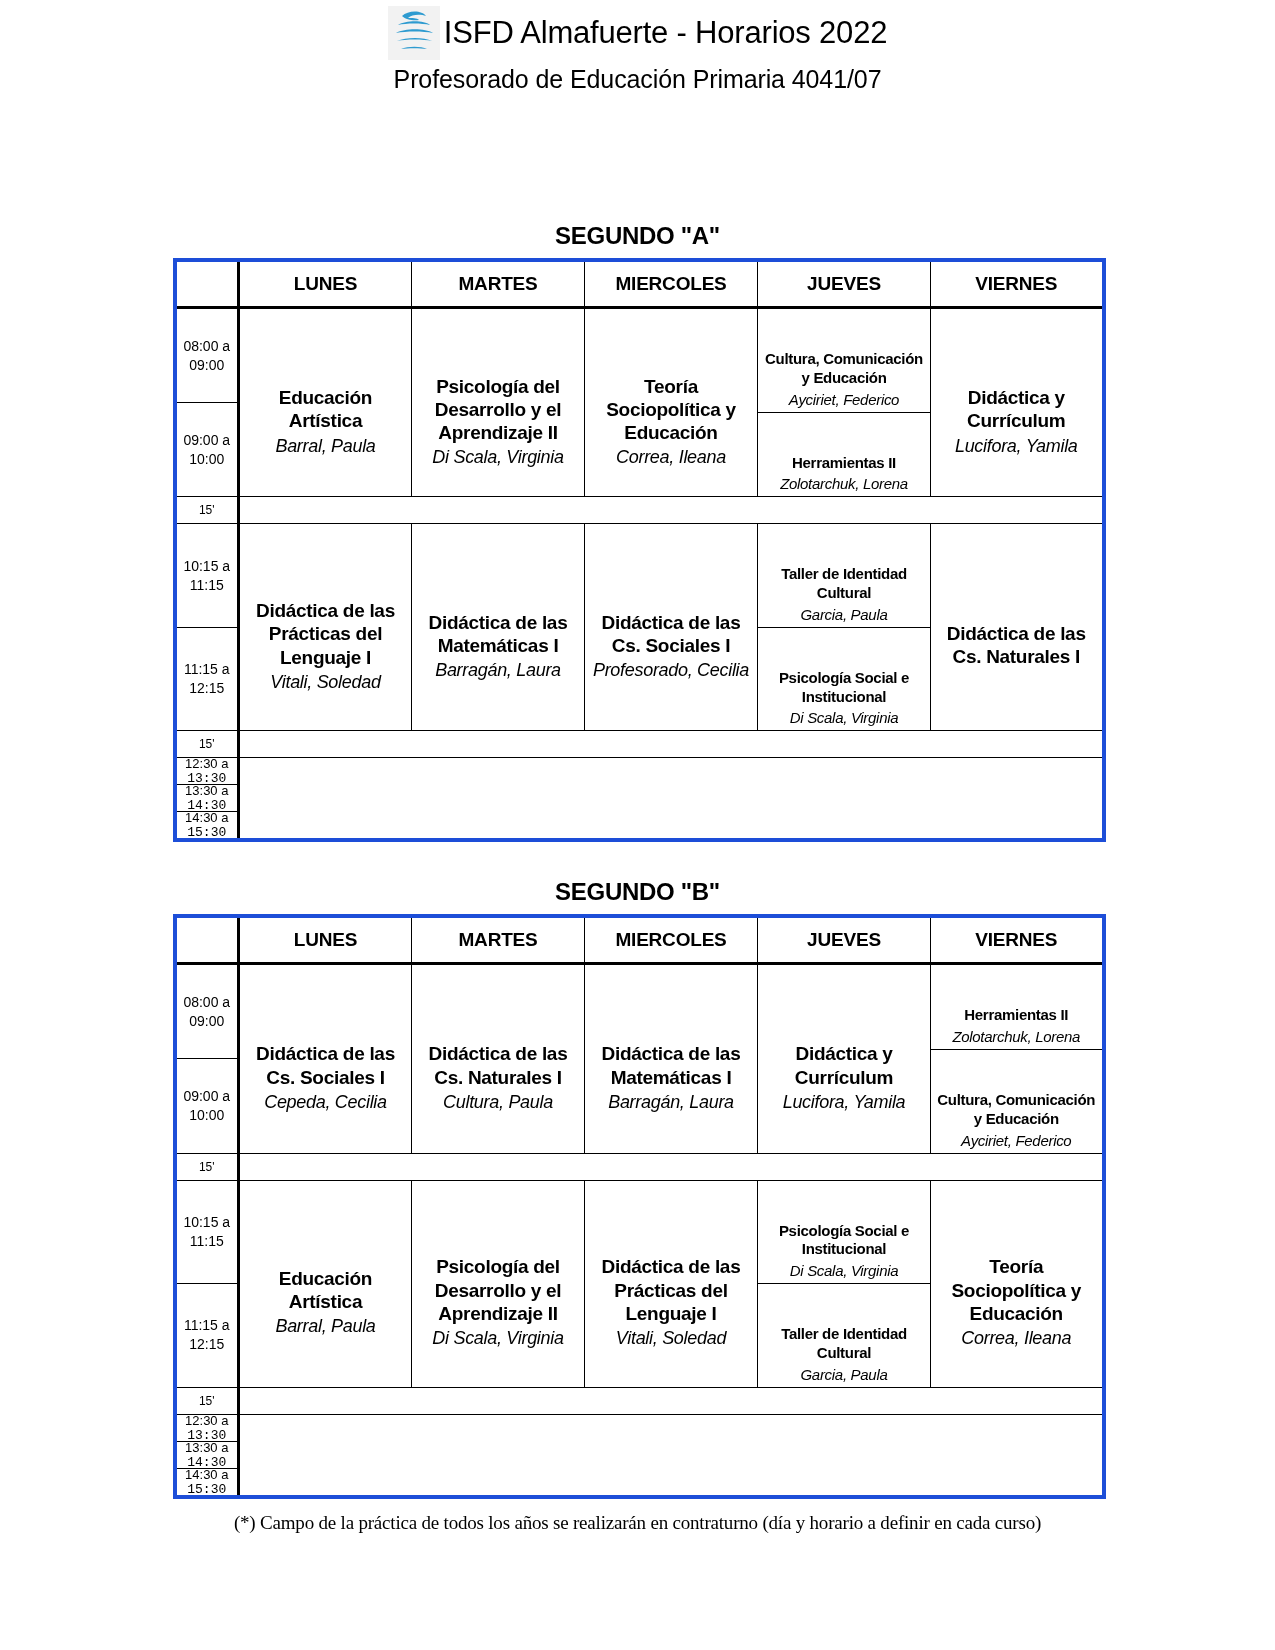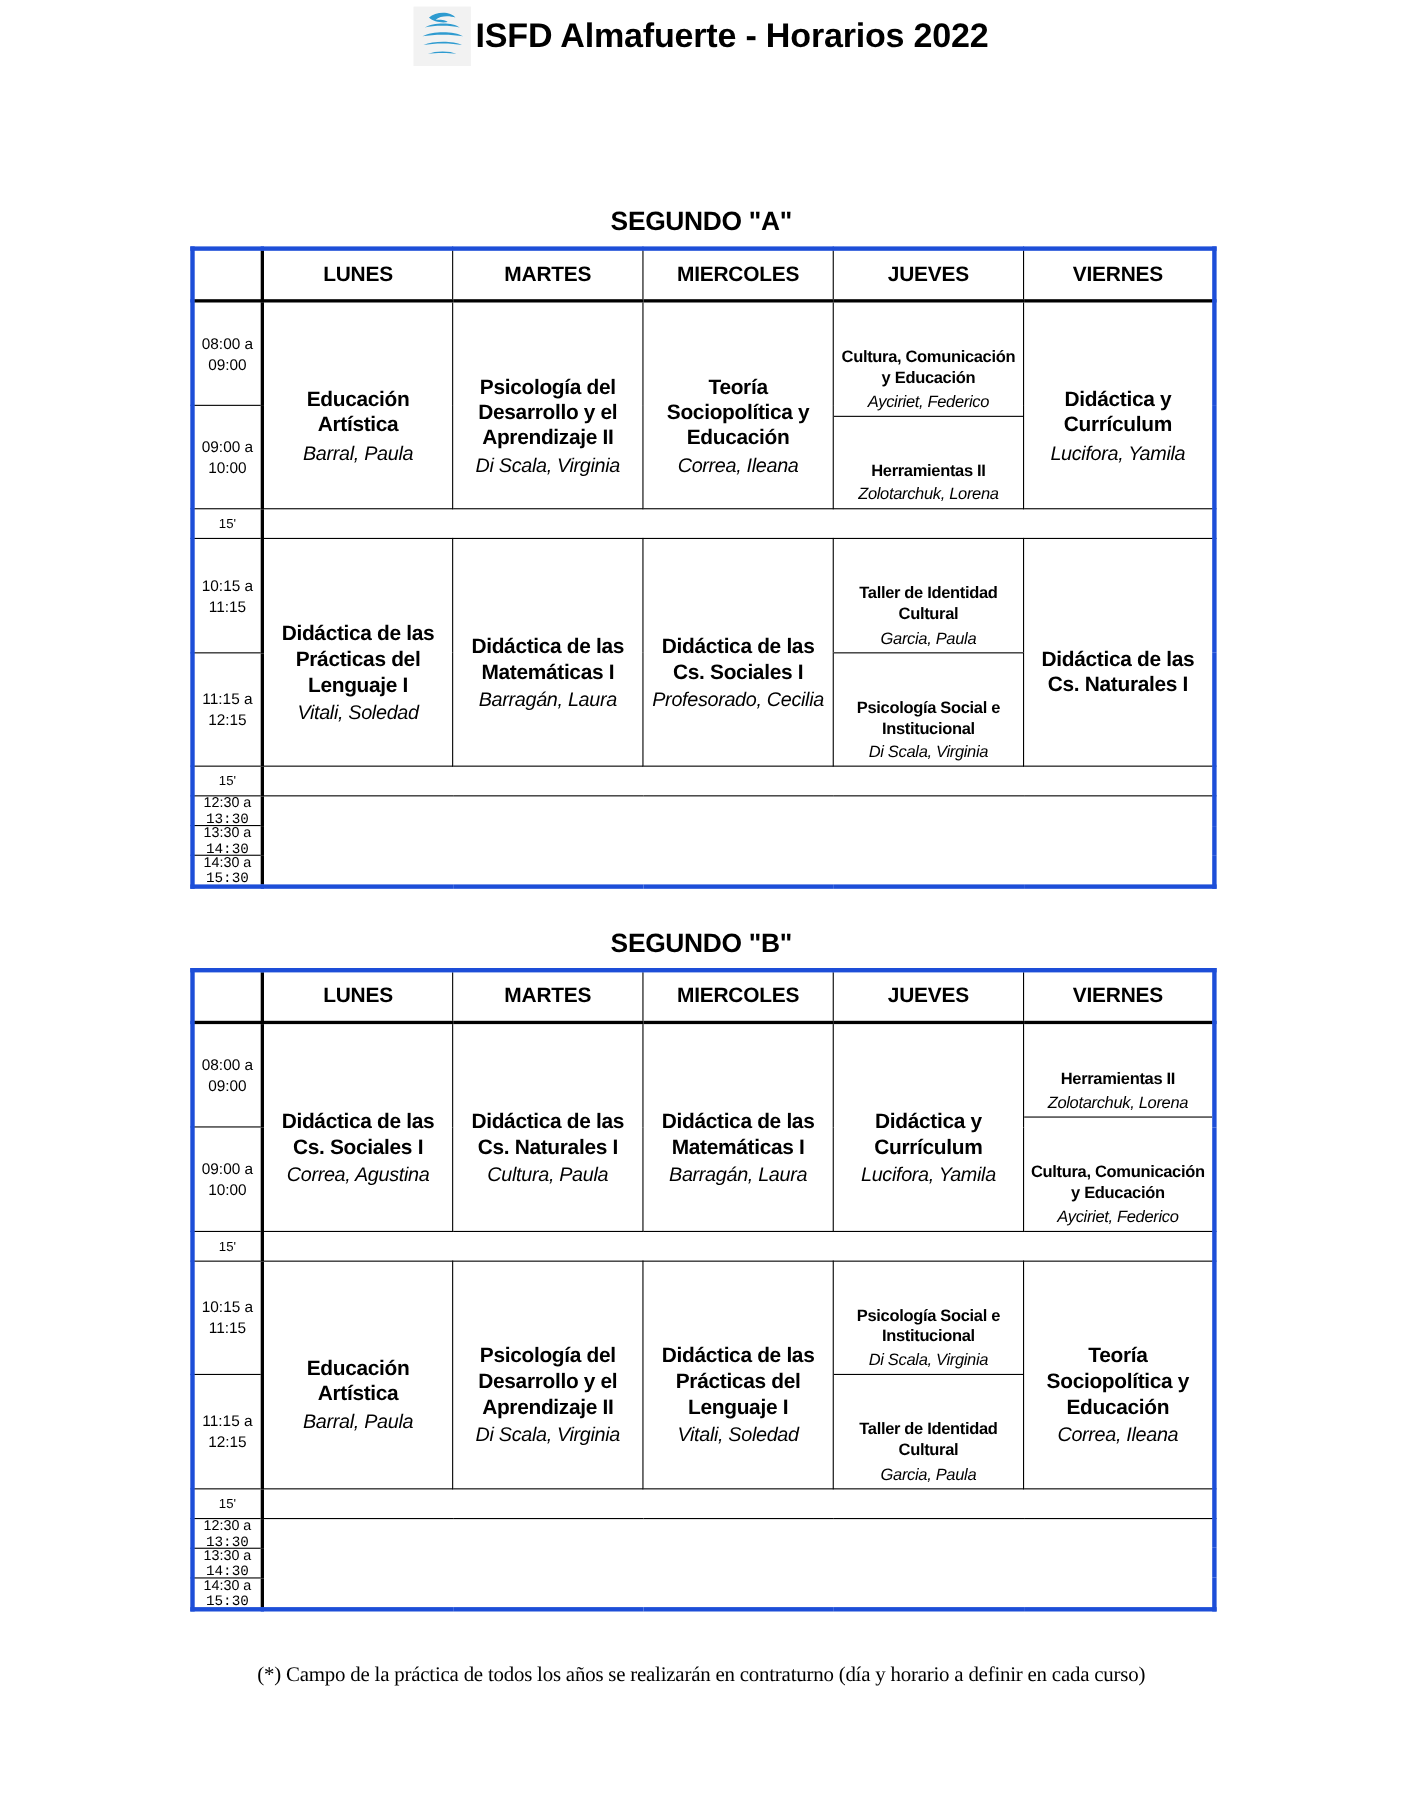--- a/index.html
+++ b/index.html
@@ -30,21 +30,21 @@
   .logo {
     width: 52px;
     height: 54px;
     background: #f2f2f2;
     position: relative;
     flex: none;
   }
   .logo svg { display: block; }
   .doc-title {
     font-size: 31px;
-    font-weight: bold;
+    font-weight: normal;
     letter-spacing: -0.2px;
     white-space: nowrap;
   }
   .doc-subtitle {
     font-size: 25px;
     font-weight: normal;
     margin-top: 5px;
     letter-spacing: -0.1px;
   }
 
@@ -205,20 +205,21 @@
           <path d="M10 19 C18 14, 36 14, 42 19 C34 17, 18 17, 10 19 Z"></path>
           <path d="M8 27 C17 22, 37 22, 45 27 C35 25, 18 25, 8 27 Z"></path>
           <path d="M9 35 C18 31, 36 31, 44 35 C35 33, 18 33, 9 35 Z"></path>
           <path d="M13 43 C20 40, 33 40, 39 43 C32 42, 20 42, 13 43 Z"></path>
         </g>
         <path d="M12 8 C18 2, 36 3, 41 11 C44 17, 45 23, 44 30 C43 38, 38 46, 30 49 C36 43, 40 36, 40 28 C40 19, 34 11, 24 9 C20 8, 16 8, 12 8 Z" fill="#2e9bd0" opacity="0.0"></path>
       </svg>
     </span>
     <span class="doc-title">ISFD Almafuerte - Horarios 2022</span>
   </div>
+  <div class="doc-subtitle">Profesorado de Educación Primaria 4041/07</div>
 </div>
 
 <div id="sections-root">
     <div class="section section-1">
       <div class="section-title">SEGUNDO "A"</div>
       <table class="sched">
         <colgroup>
           <col class="c-time">
           <col class="c-day">
           <col class="c-day">
@@ -383,21 +384,21 @@
             <td class="day-head hd-bottom">VIERNES</td>
           </tr>
           <tr>
             <td class="time-cell hd-right" style="height: 88px;">
               <span class="t1">08:00 a</span>
               <span class="t2">09:00</span>
             </td>
             <td rowspan="2" style="height: 176px;">
               <div class="cellbox">
                 <div class="subject">Didáctica de las Cs. Sociales I</div>
-                <div class="teacher">Correa, Agustina</div>
+                <div class="teacher">Cepeda, Cecilia</div>
               </div>
             </td>
             <td rowspan="2" style="height: 176px;">
               <div class="cellbox">
                 <div class="subject">Didáctica de las Cs. Naturales I</div>
                 <div class="teacher">Cultura, Paula</div>
               </div>
             </td>
             <td rowspan="2" style="height: 176px;">
               <div class="cellbox">

